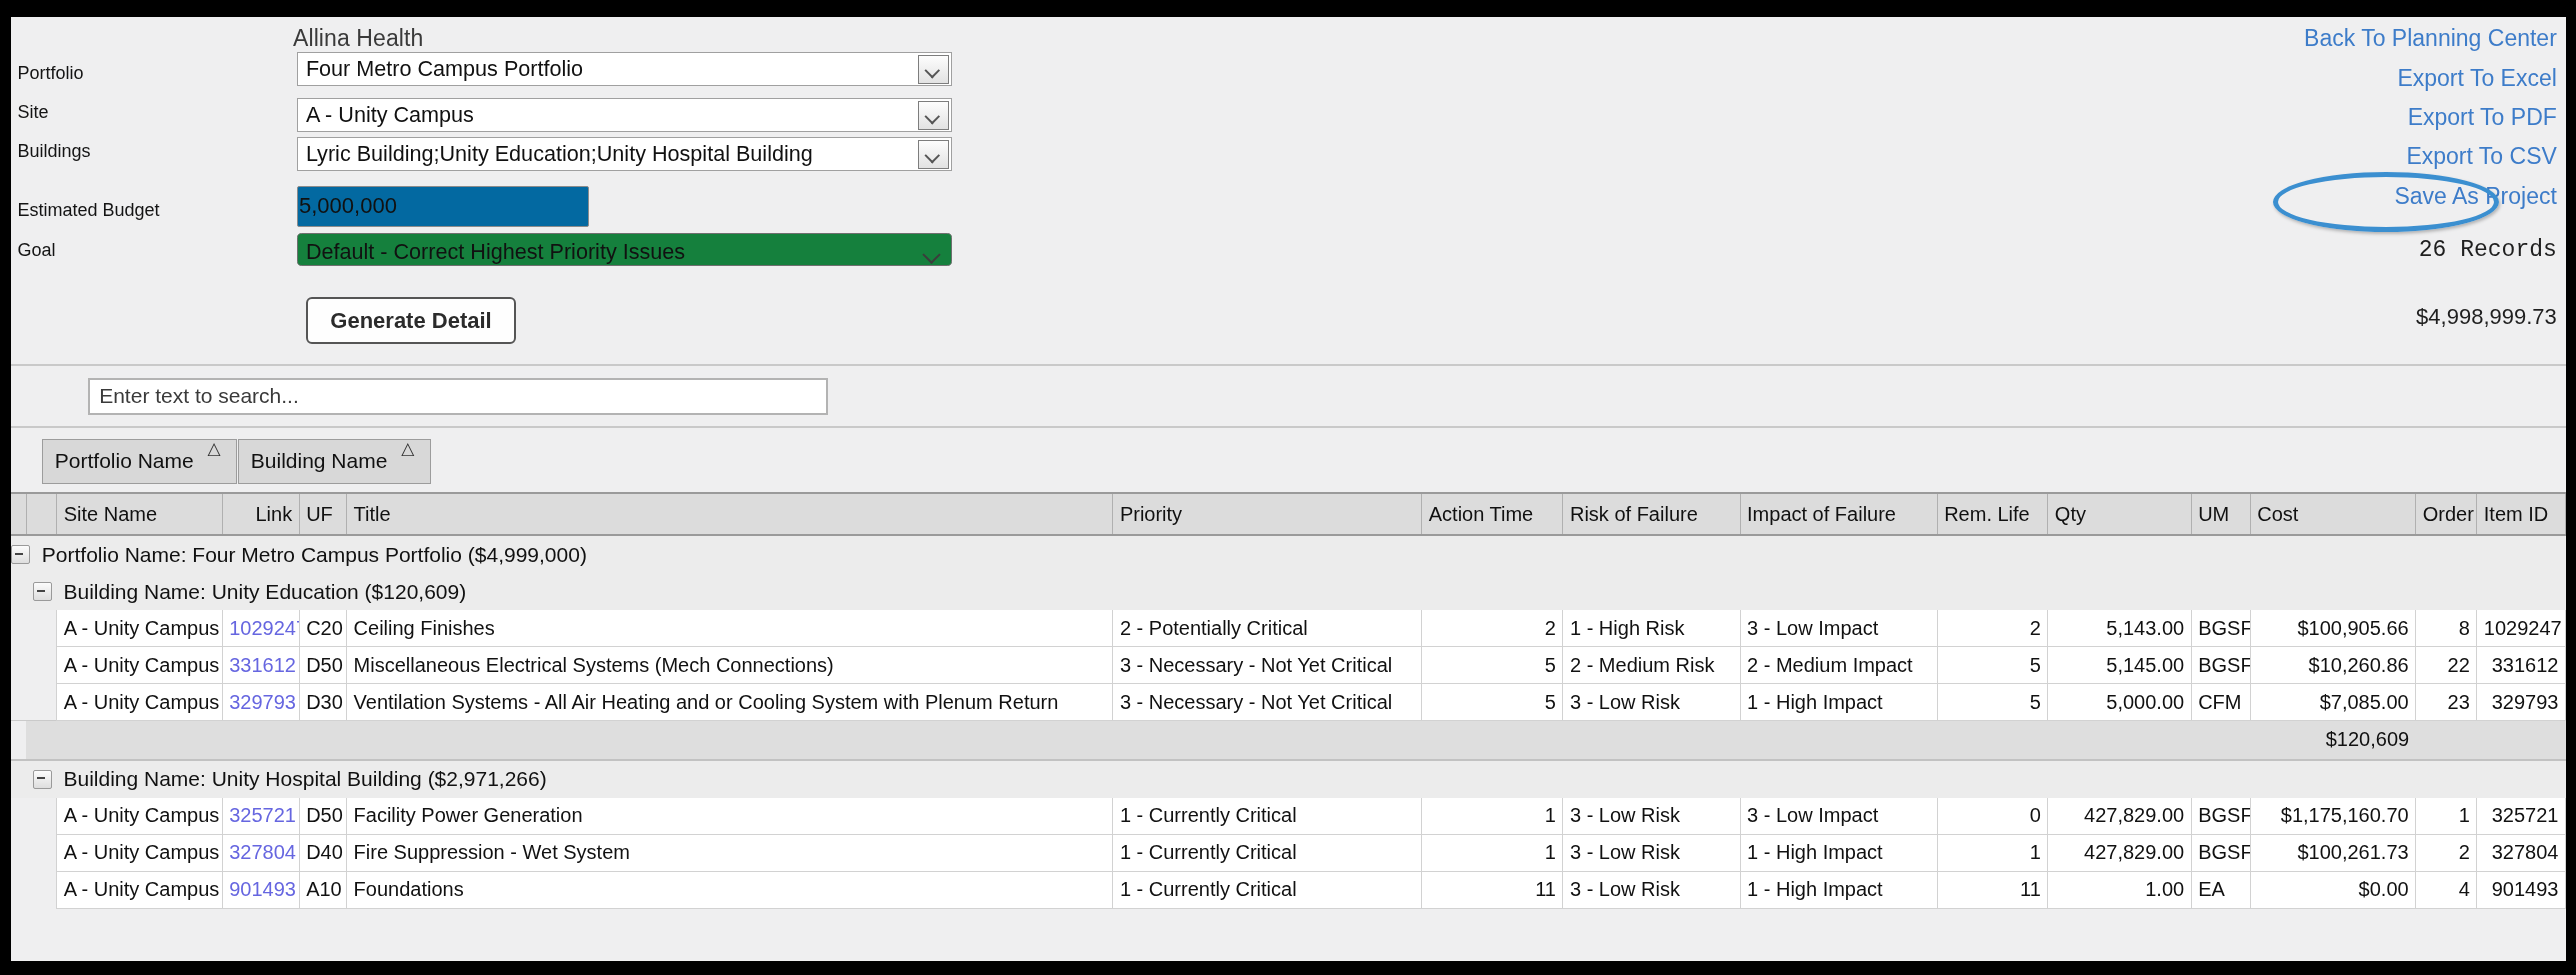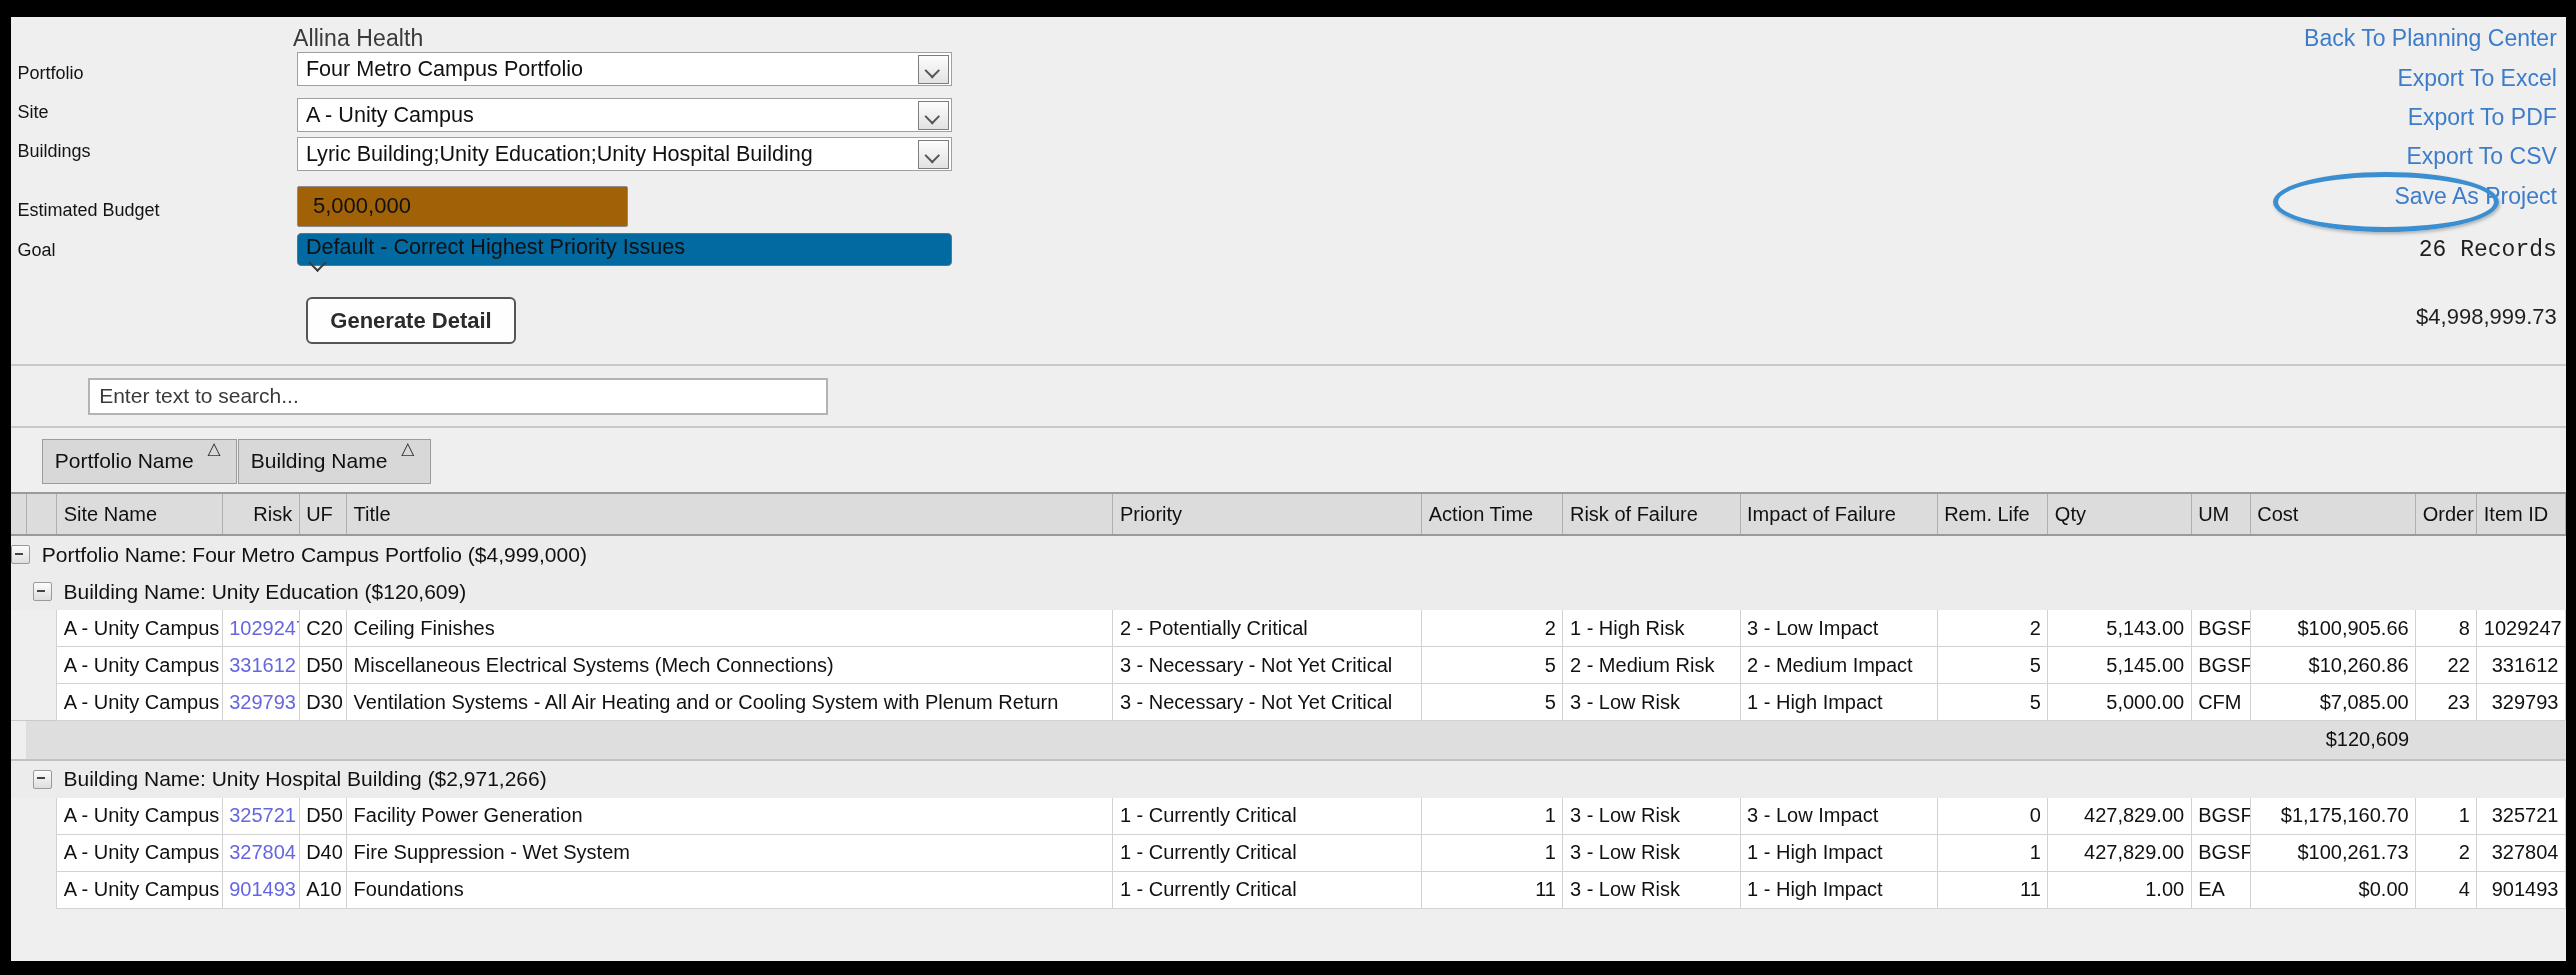--- a/index.html
+++ b/index.html
@@ -61,32 +61,32 @@
     width:8.5px;height:8.5px;
     border-right:2.6px solid #555;border-bottom:2.6px solid #555;
     transform:rotate(45deg);
   }
   .sb-portfolio{top:35px;}
   .sb-site{top:81px;}
   .sb-buildings{top:120px;}
 
   .budget-input{
     position:absolute;left:286px;top:169px;
-    width:331px;height:41px;
-    background:#a16207;border:1.3px solid #8c8c8c;border-radius:2px;
+    width:292px;height:41px;
+    background:#0369a1;border:1.3px solid #8c8c8c;border-radius:2px;
     box-sizing:border-box;
     font-size:22px;color:#111;
-    padding:0 0 0 15px;line-height:38px;
+    padding:0 0 0 1px;line-height:38px;
   }
   .goal-select{
     position:absolute;left:286px;top:216px;
     width:655px;height:33px;
-    background:#0369a1;border:1.3px solid #6f6f6f;border-radius:4.6px;
-    box-sizing:border-box;
-    display:flex;align-items:flex-start;flex-direction:column;
+    background:#15803d;border:1.3px solid #6f6f6f;border-radius:4.6px;
+    box-sizing:border-box;
+    display:flex;align-items:flex-end;
   }
   .goal-select .val{flex:1;padding-left:7.9px;font-size:21.6px;color:#111;}
   .goal-select .plain-chev{
     width:39px;display:flex;align-items:center;justify-content:center;
   }
   .goal-select .plain-chev span{
     display:block;width:11px;height:11px;
     border-right:2.6px solid #3c3c3c;border-bottom:2.6px solid #3c3c3c;
     transform:rotate(45deg) translate(-2.6px,-2.6px);
   }
@@ -346,21 +346,21 @@
             <col style="width:56px">
             <col style="width:157px">
         <col style="width:58px">
             <col style="width:84px">
       </colgroup>
       <thead>
         <tr>
           <th class="blank-col"></th>
           <th></th>
           <th>Site Name</th>
-          <th class="num">Risk</th>
+          <th class="num">Link</th>
           <th>UF</th>
           <th>Title</th>
           <th>Priority</th>
           <th>Action Time</th>
           <th>Risk of Failure</th>
           <th>Impact of Failure</th>
           <th>Rem. Life</th>
           <th>Qty</th>
           <th>UM</th>
           <th>Cost</th>

